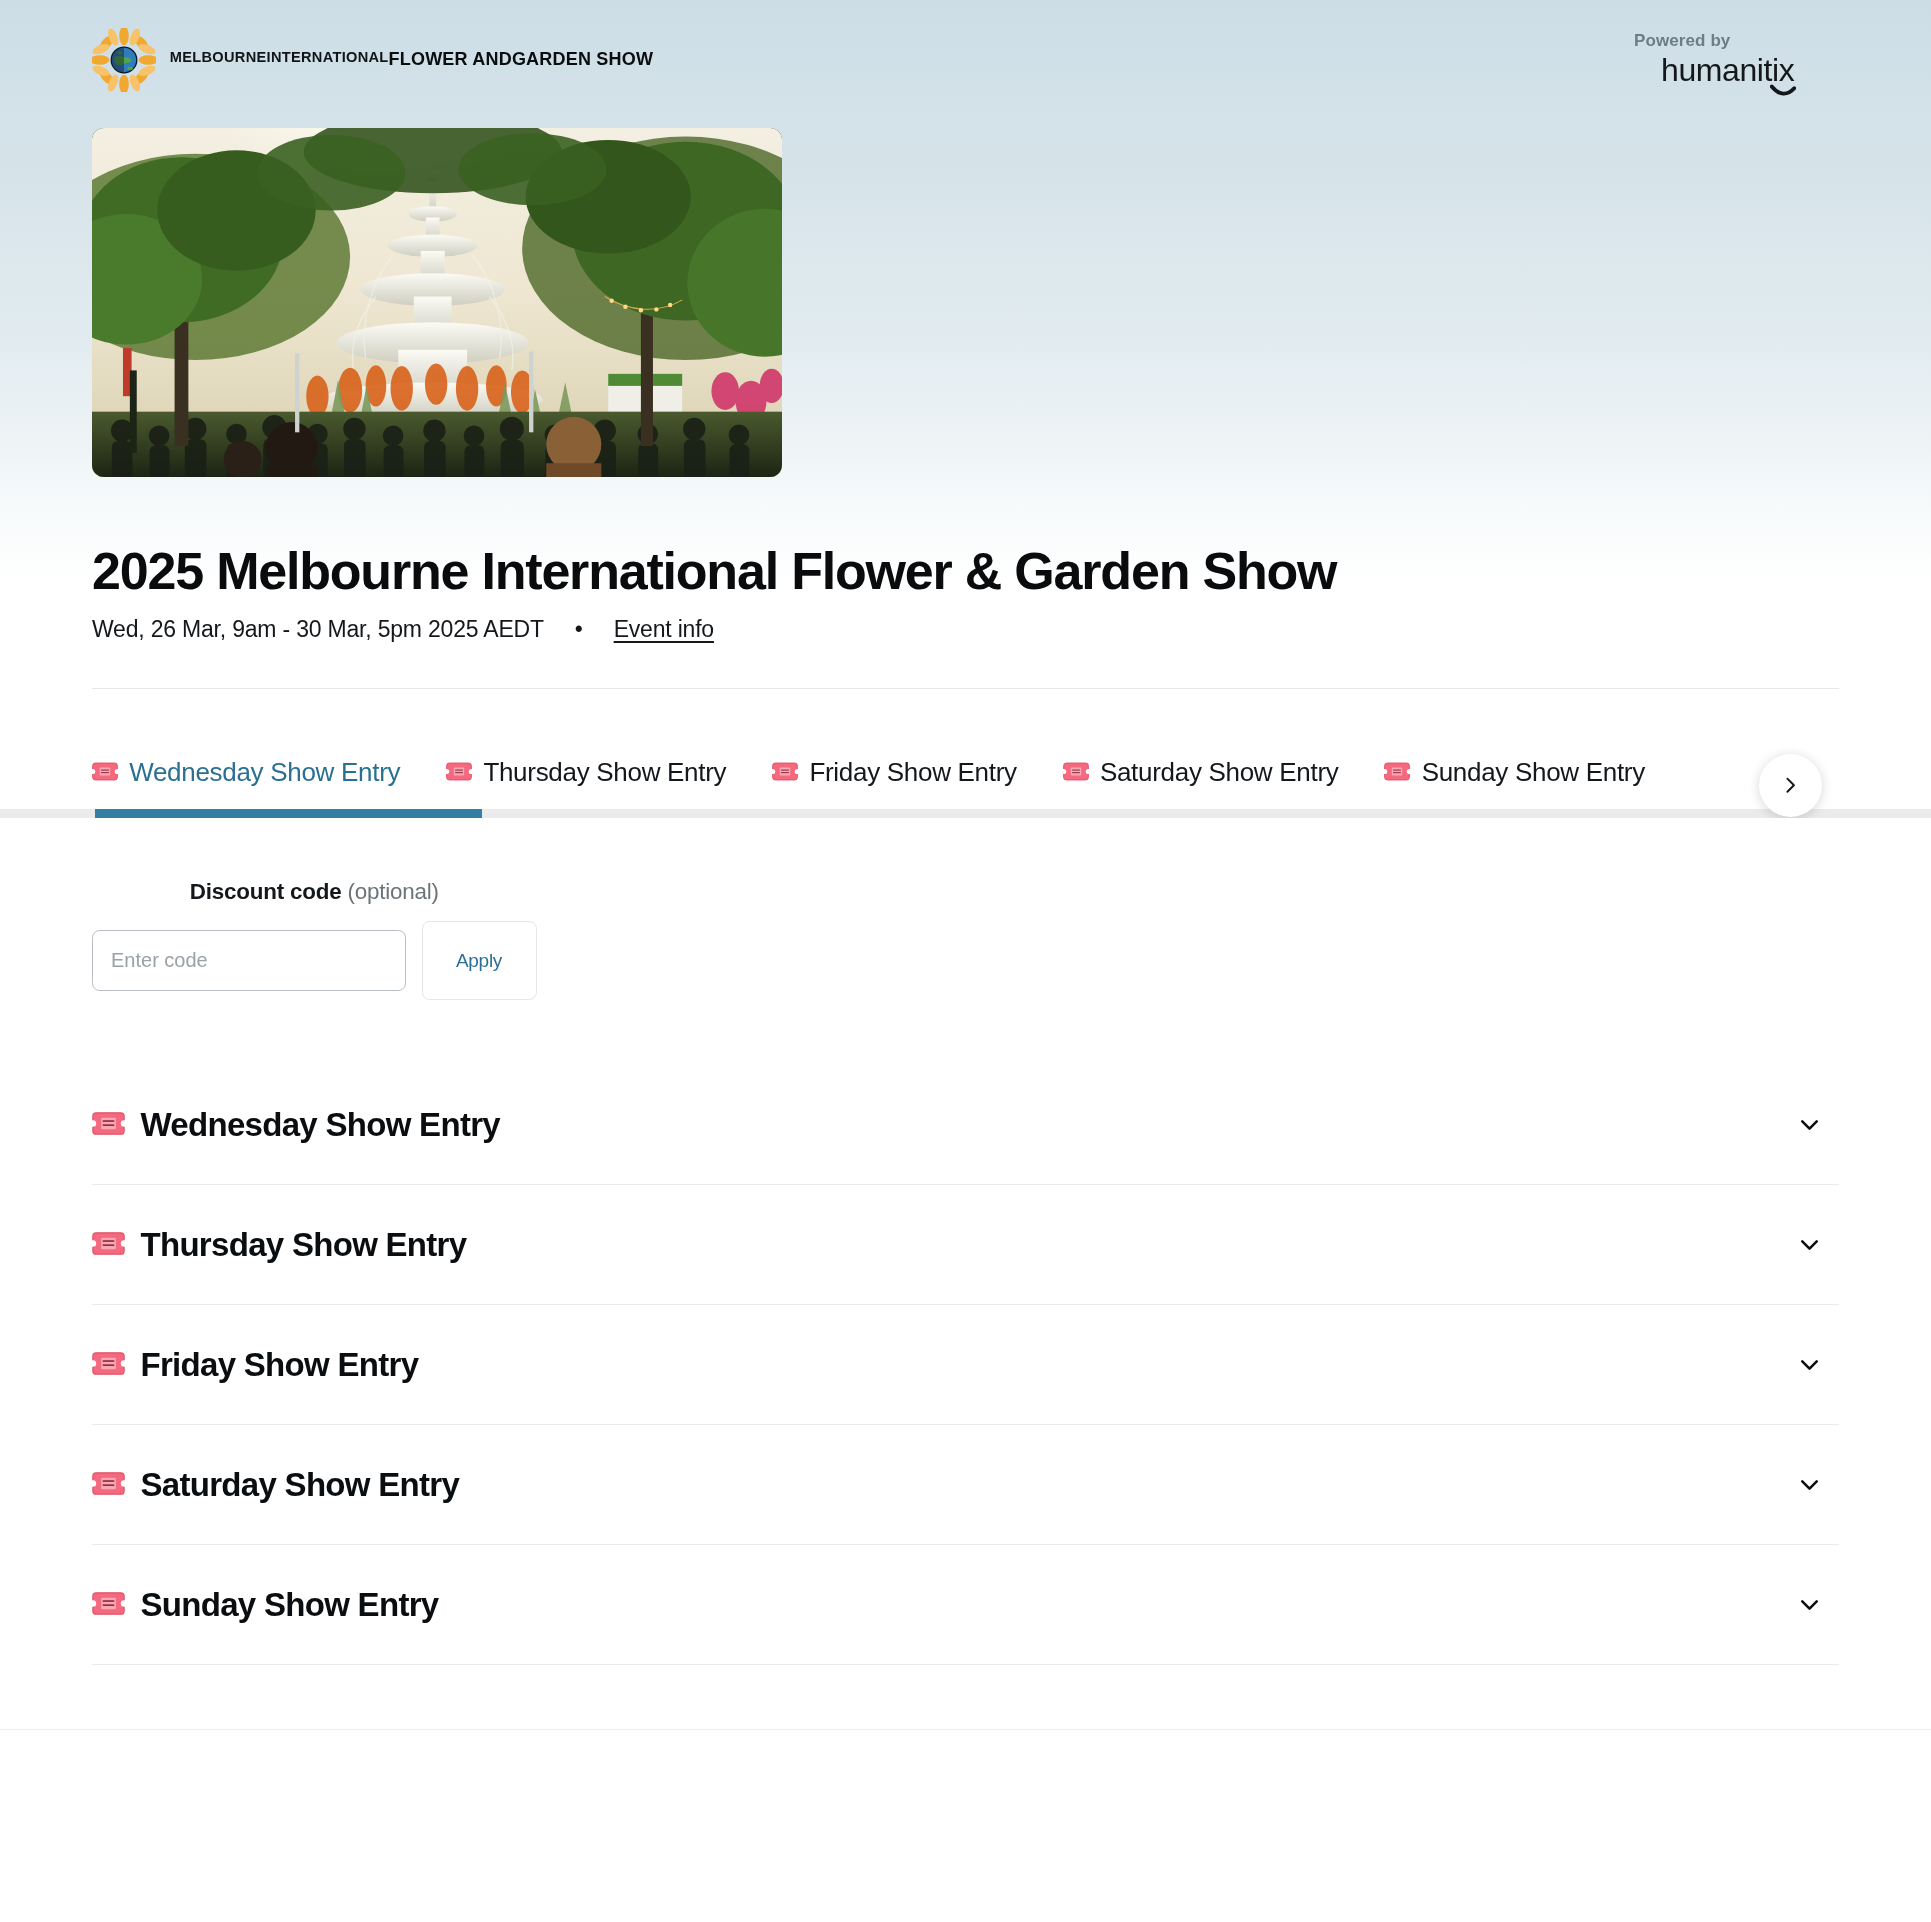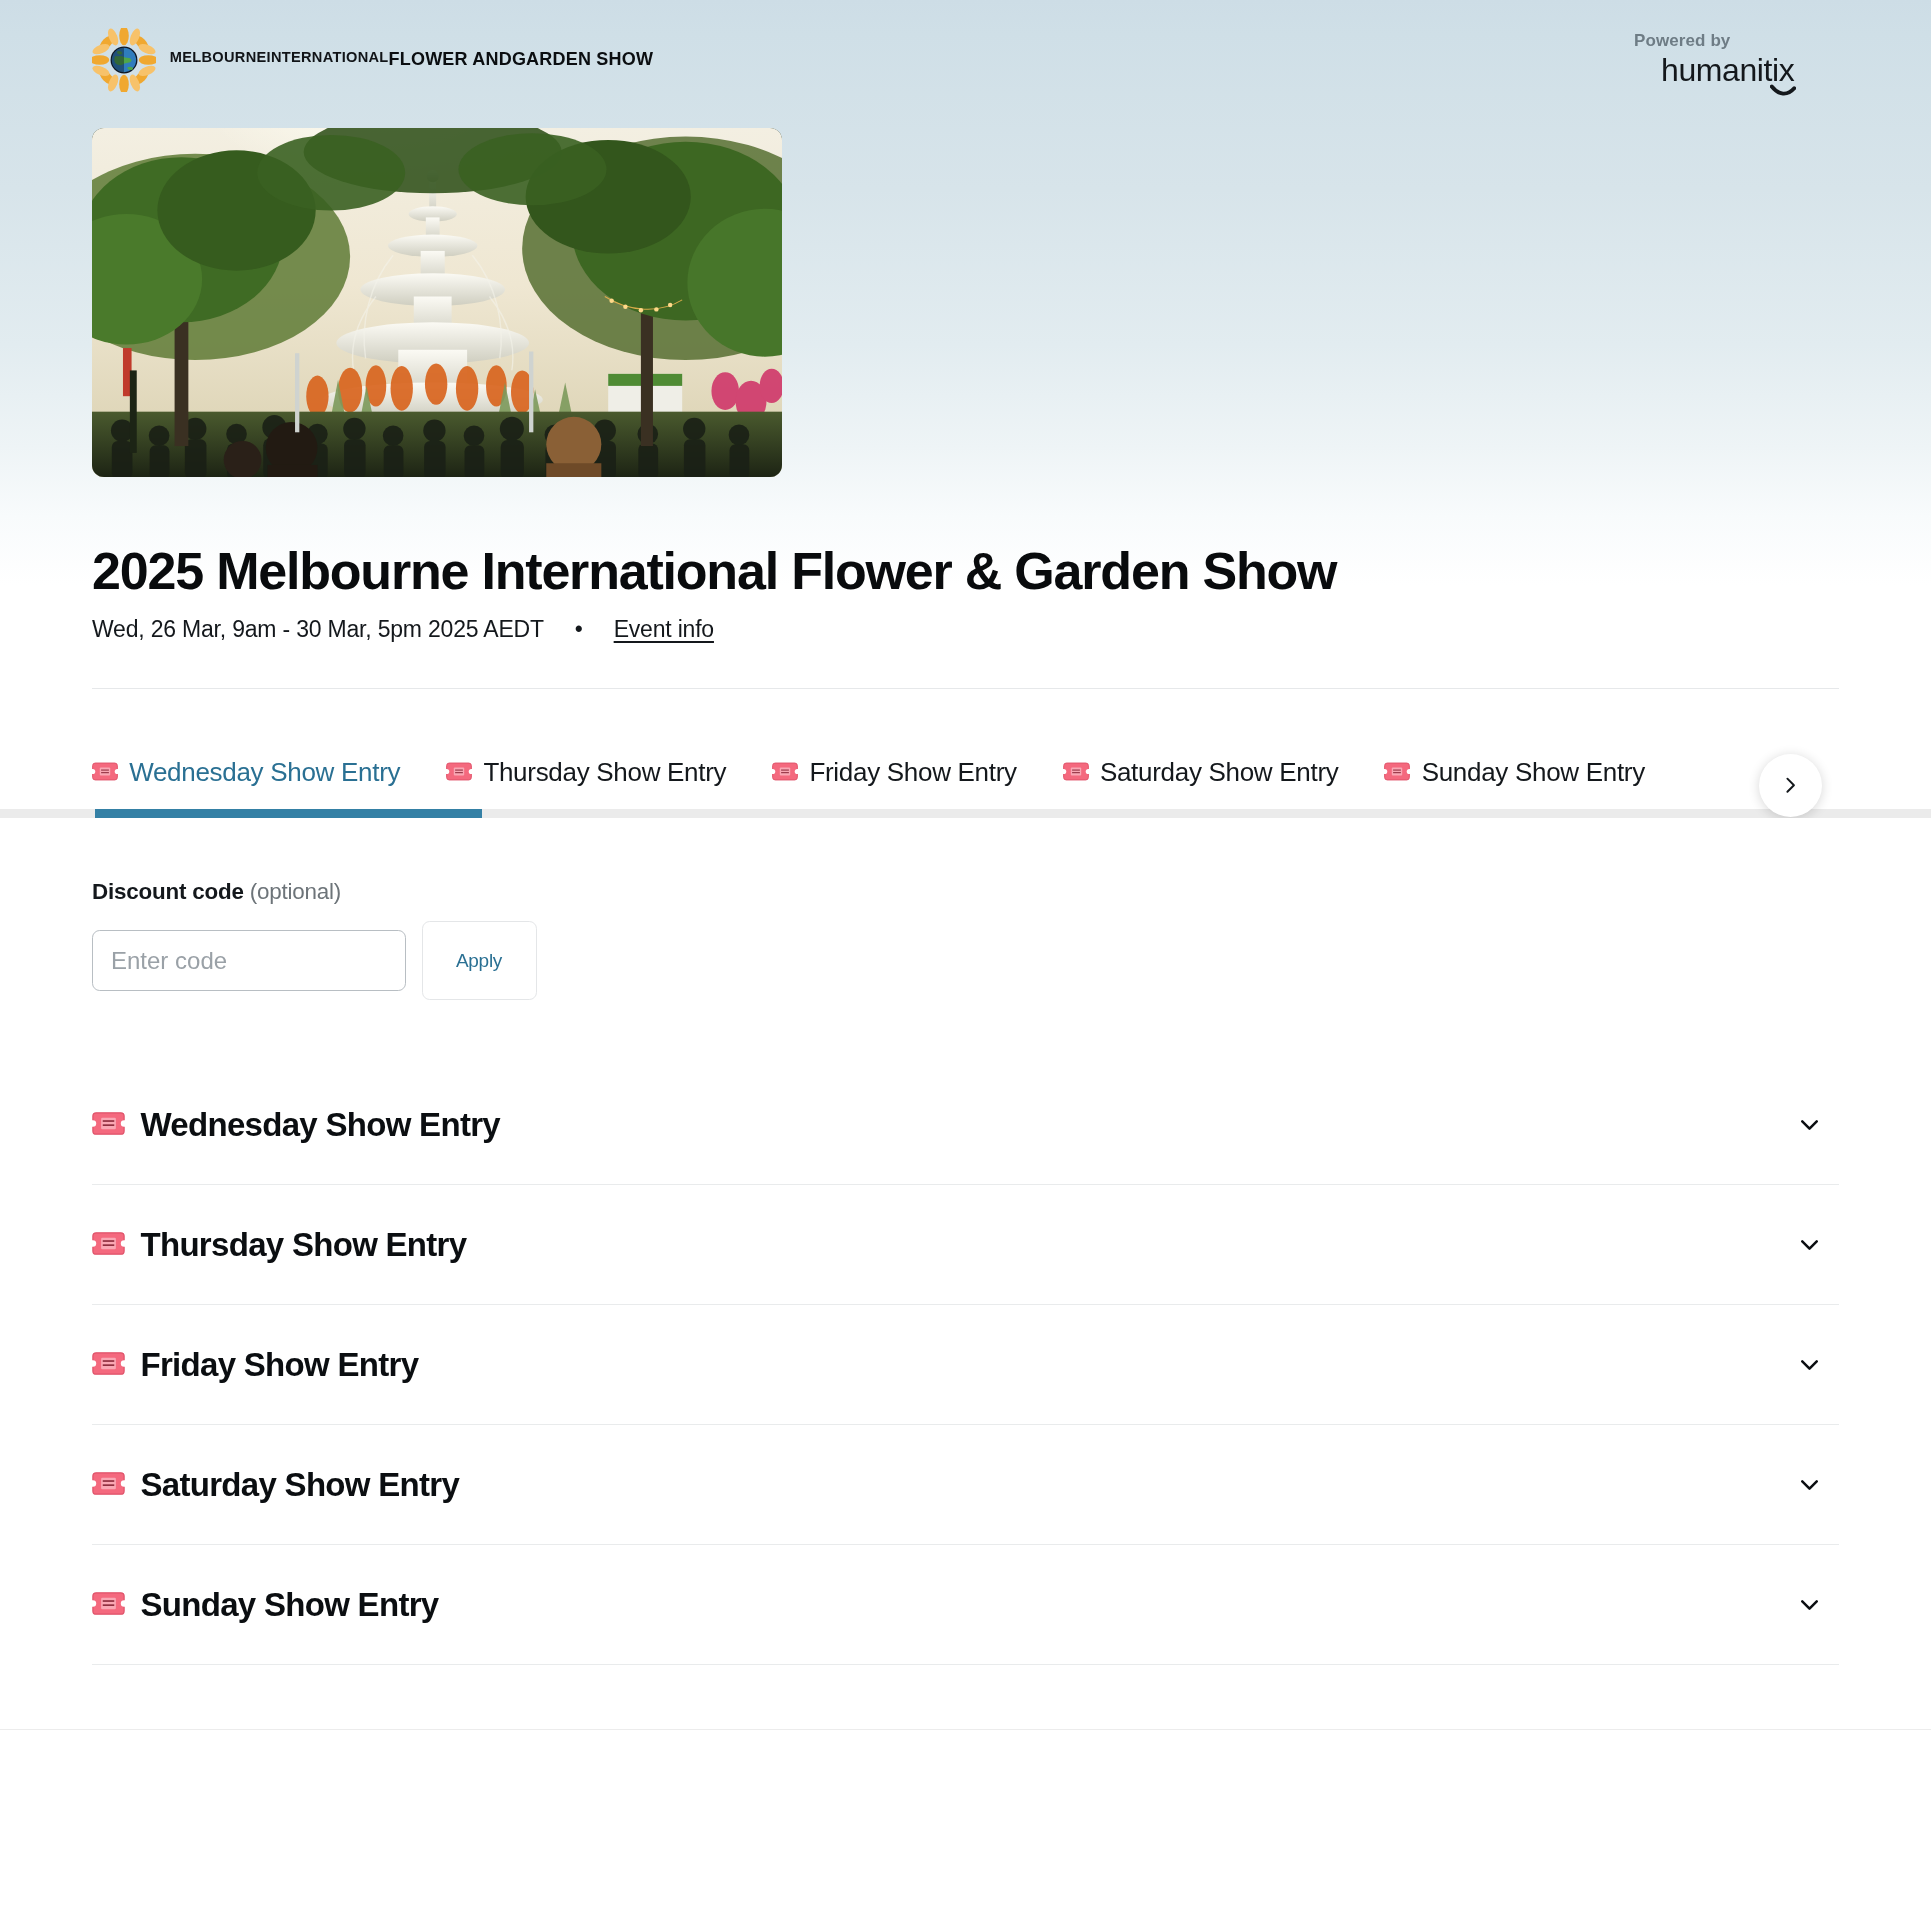--- a/index.html
+++ b/index.html
@@ -240,38 +240,39 @@
   .discount {
     position: absolute;
     left: 92px;
     top: 879px;
   }
   .discount-label {
     font-size: 22.4px;
     color: #14181c;
     font-weight: 600;
     letter-spacing: -0.2px;
+    text-align: center;
   }
   .discount-label .opt {
     font-weight: 400;
     color: #6d7479;
   }
   .discount-row {
     margin-top: 16.3px;
     display: flex;
     align-items: center;
     gap: 15.5px;
   }
   .discount-input {
     width: 314px;
     height: 61px;
     border: 1.4px solid #b8bec3;
     border-radius: 7.7px;
     background: #fff;
-    font-size: 24px;
+    font-size: 20px;
     color: #14181c;
     padding: 0 18px;
     font-family: "Liberation Sans", sans-serif;
     outline: none;
   }
   .discount-input::placeholder { color: #9aa1a7; }
   .apply-btn {
     height: 79px;
     min-width: 115px;
     border: 1.2px solid #e4e6e8;

